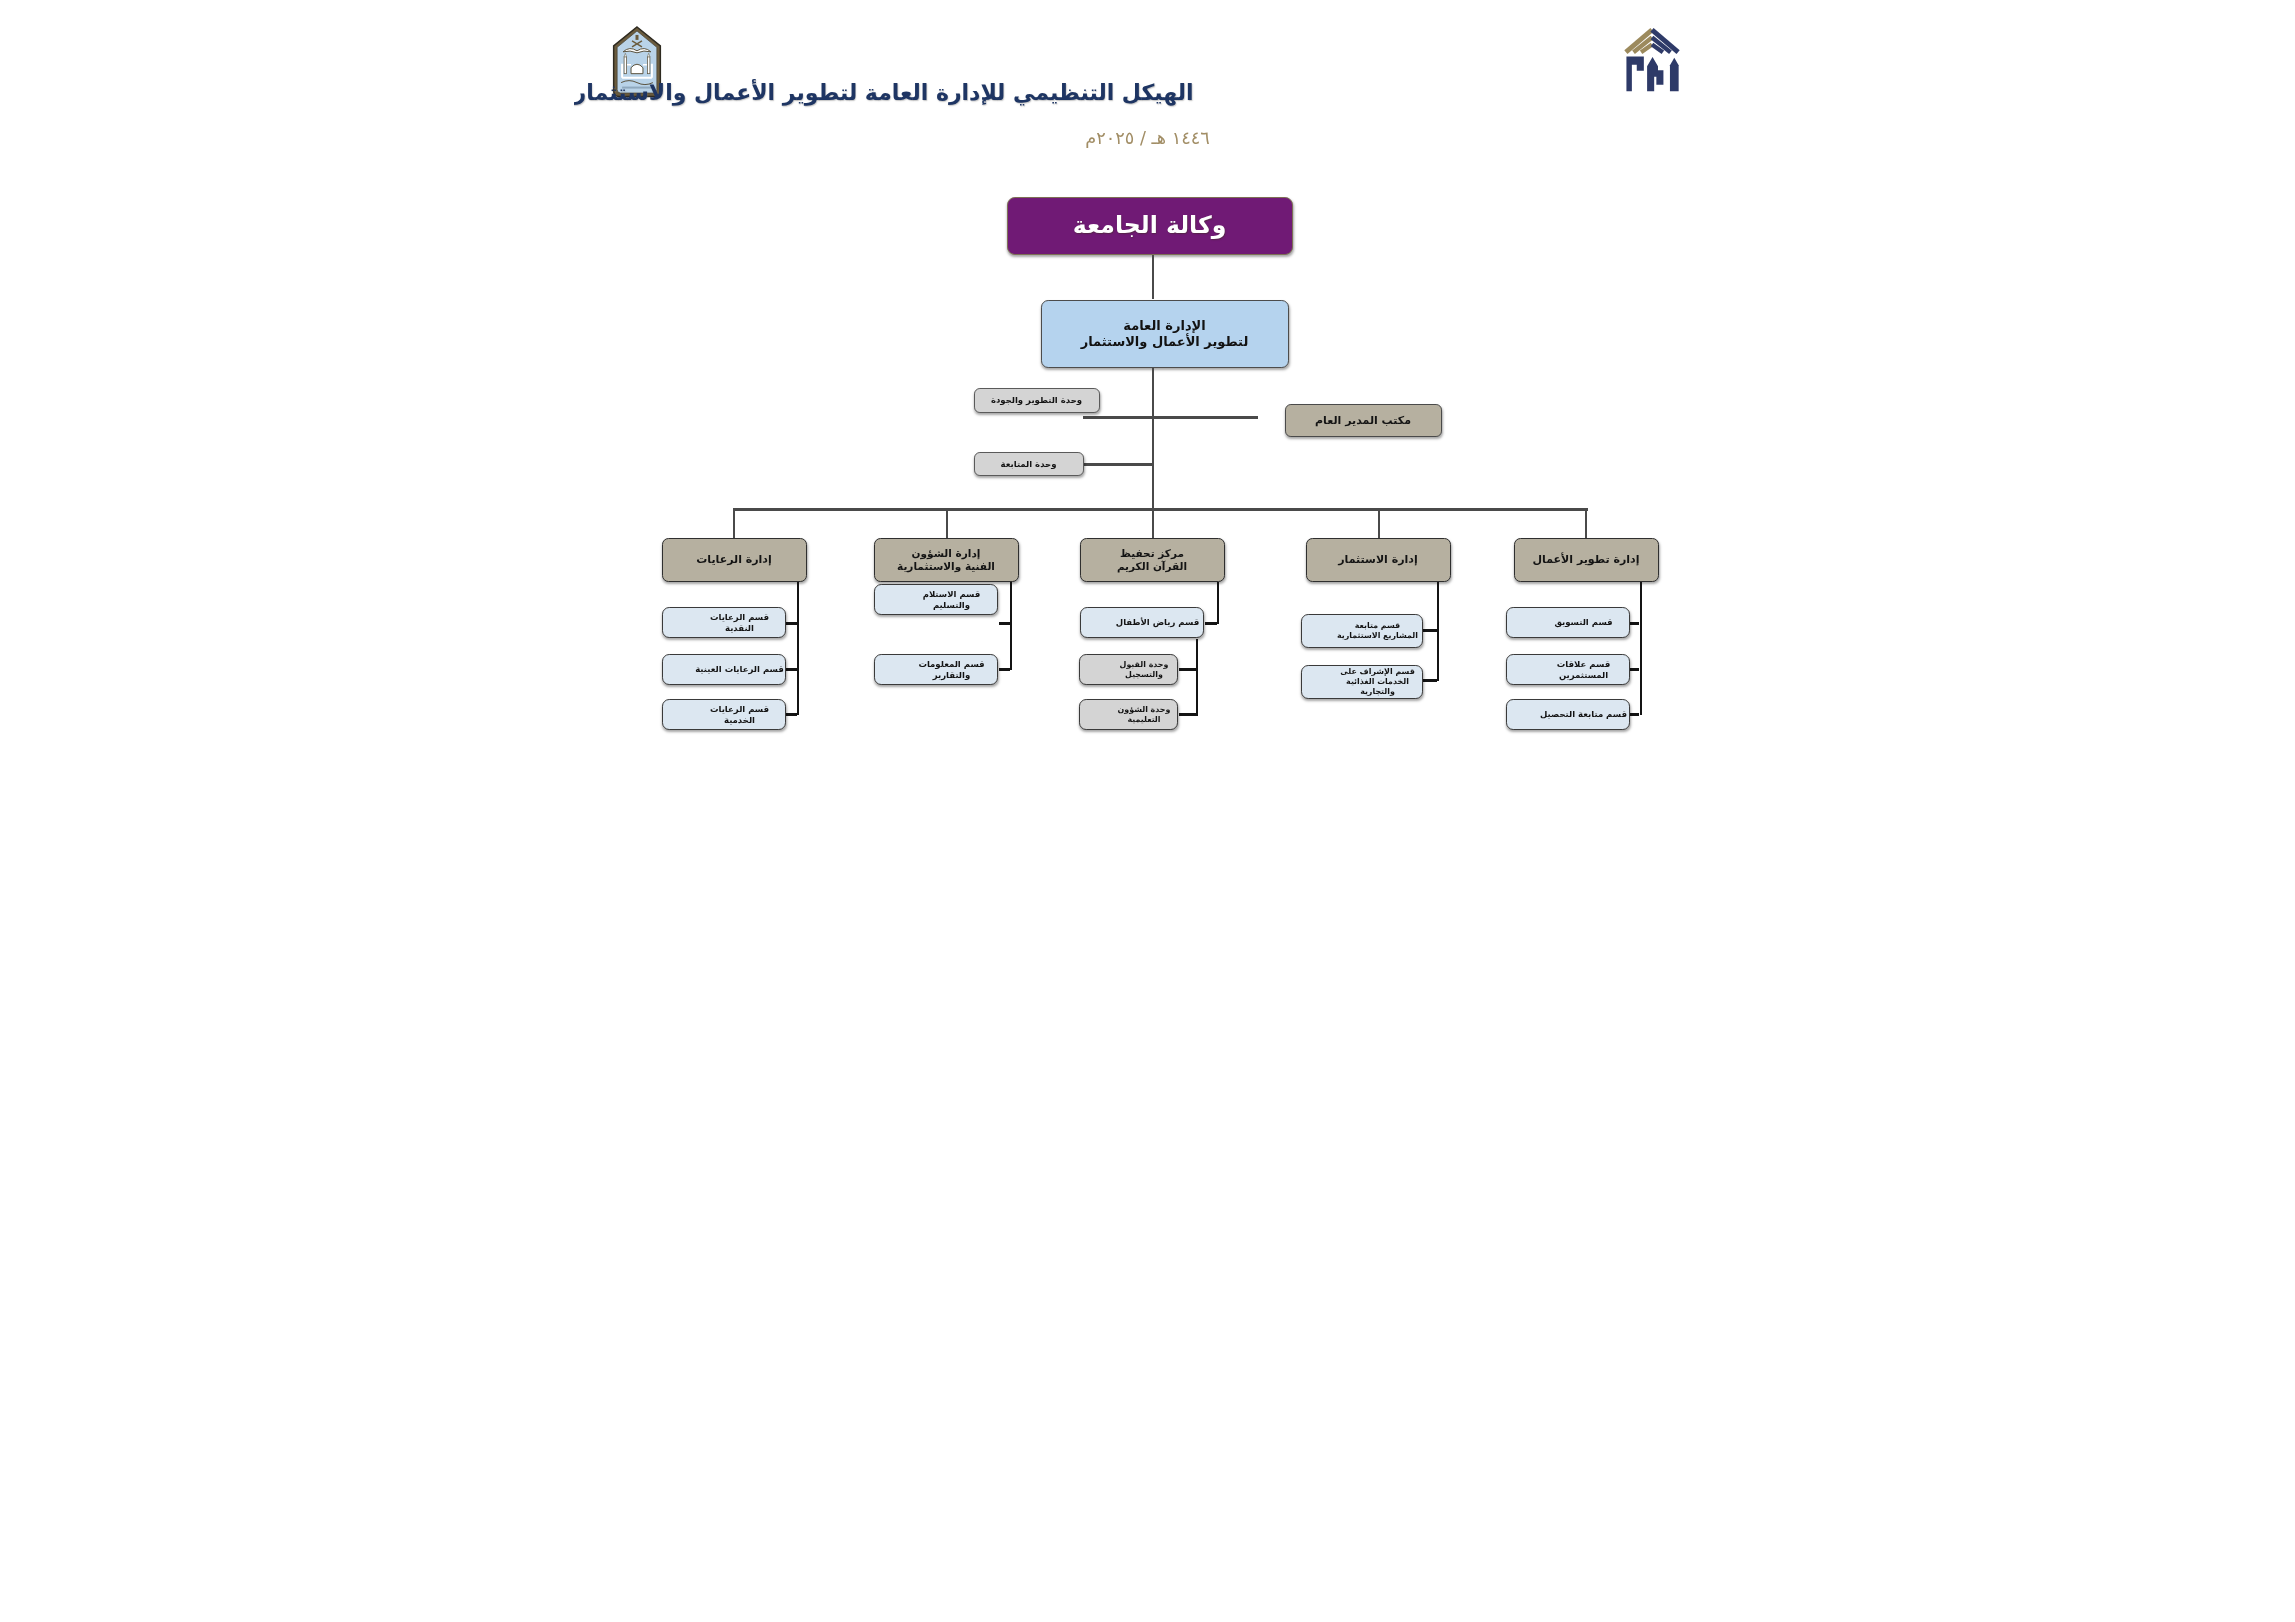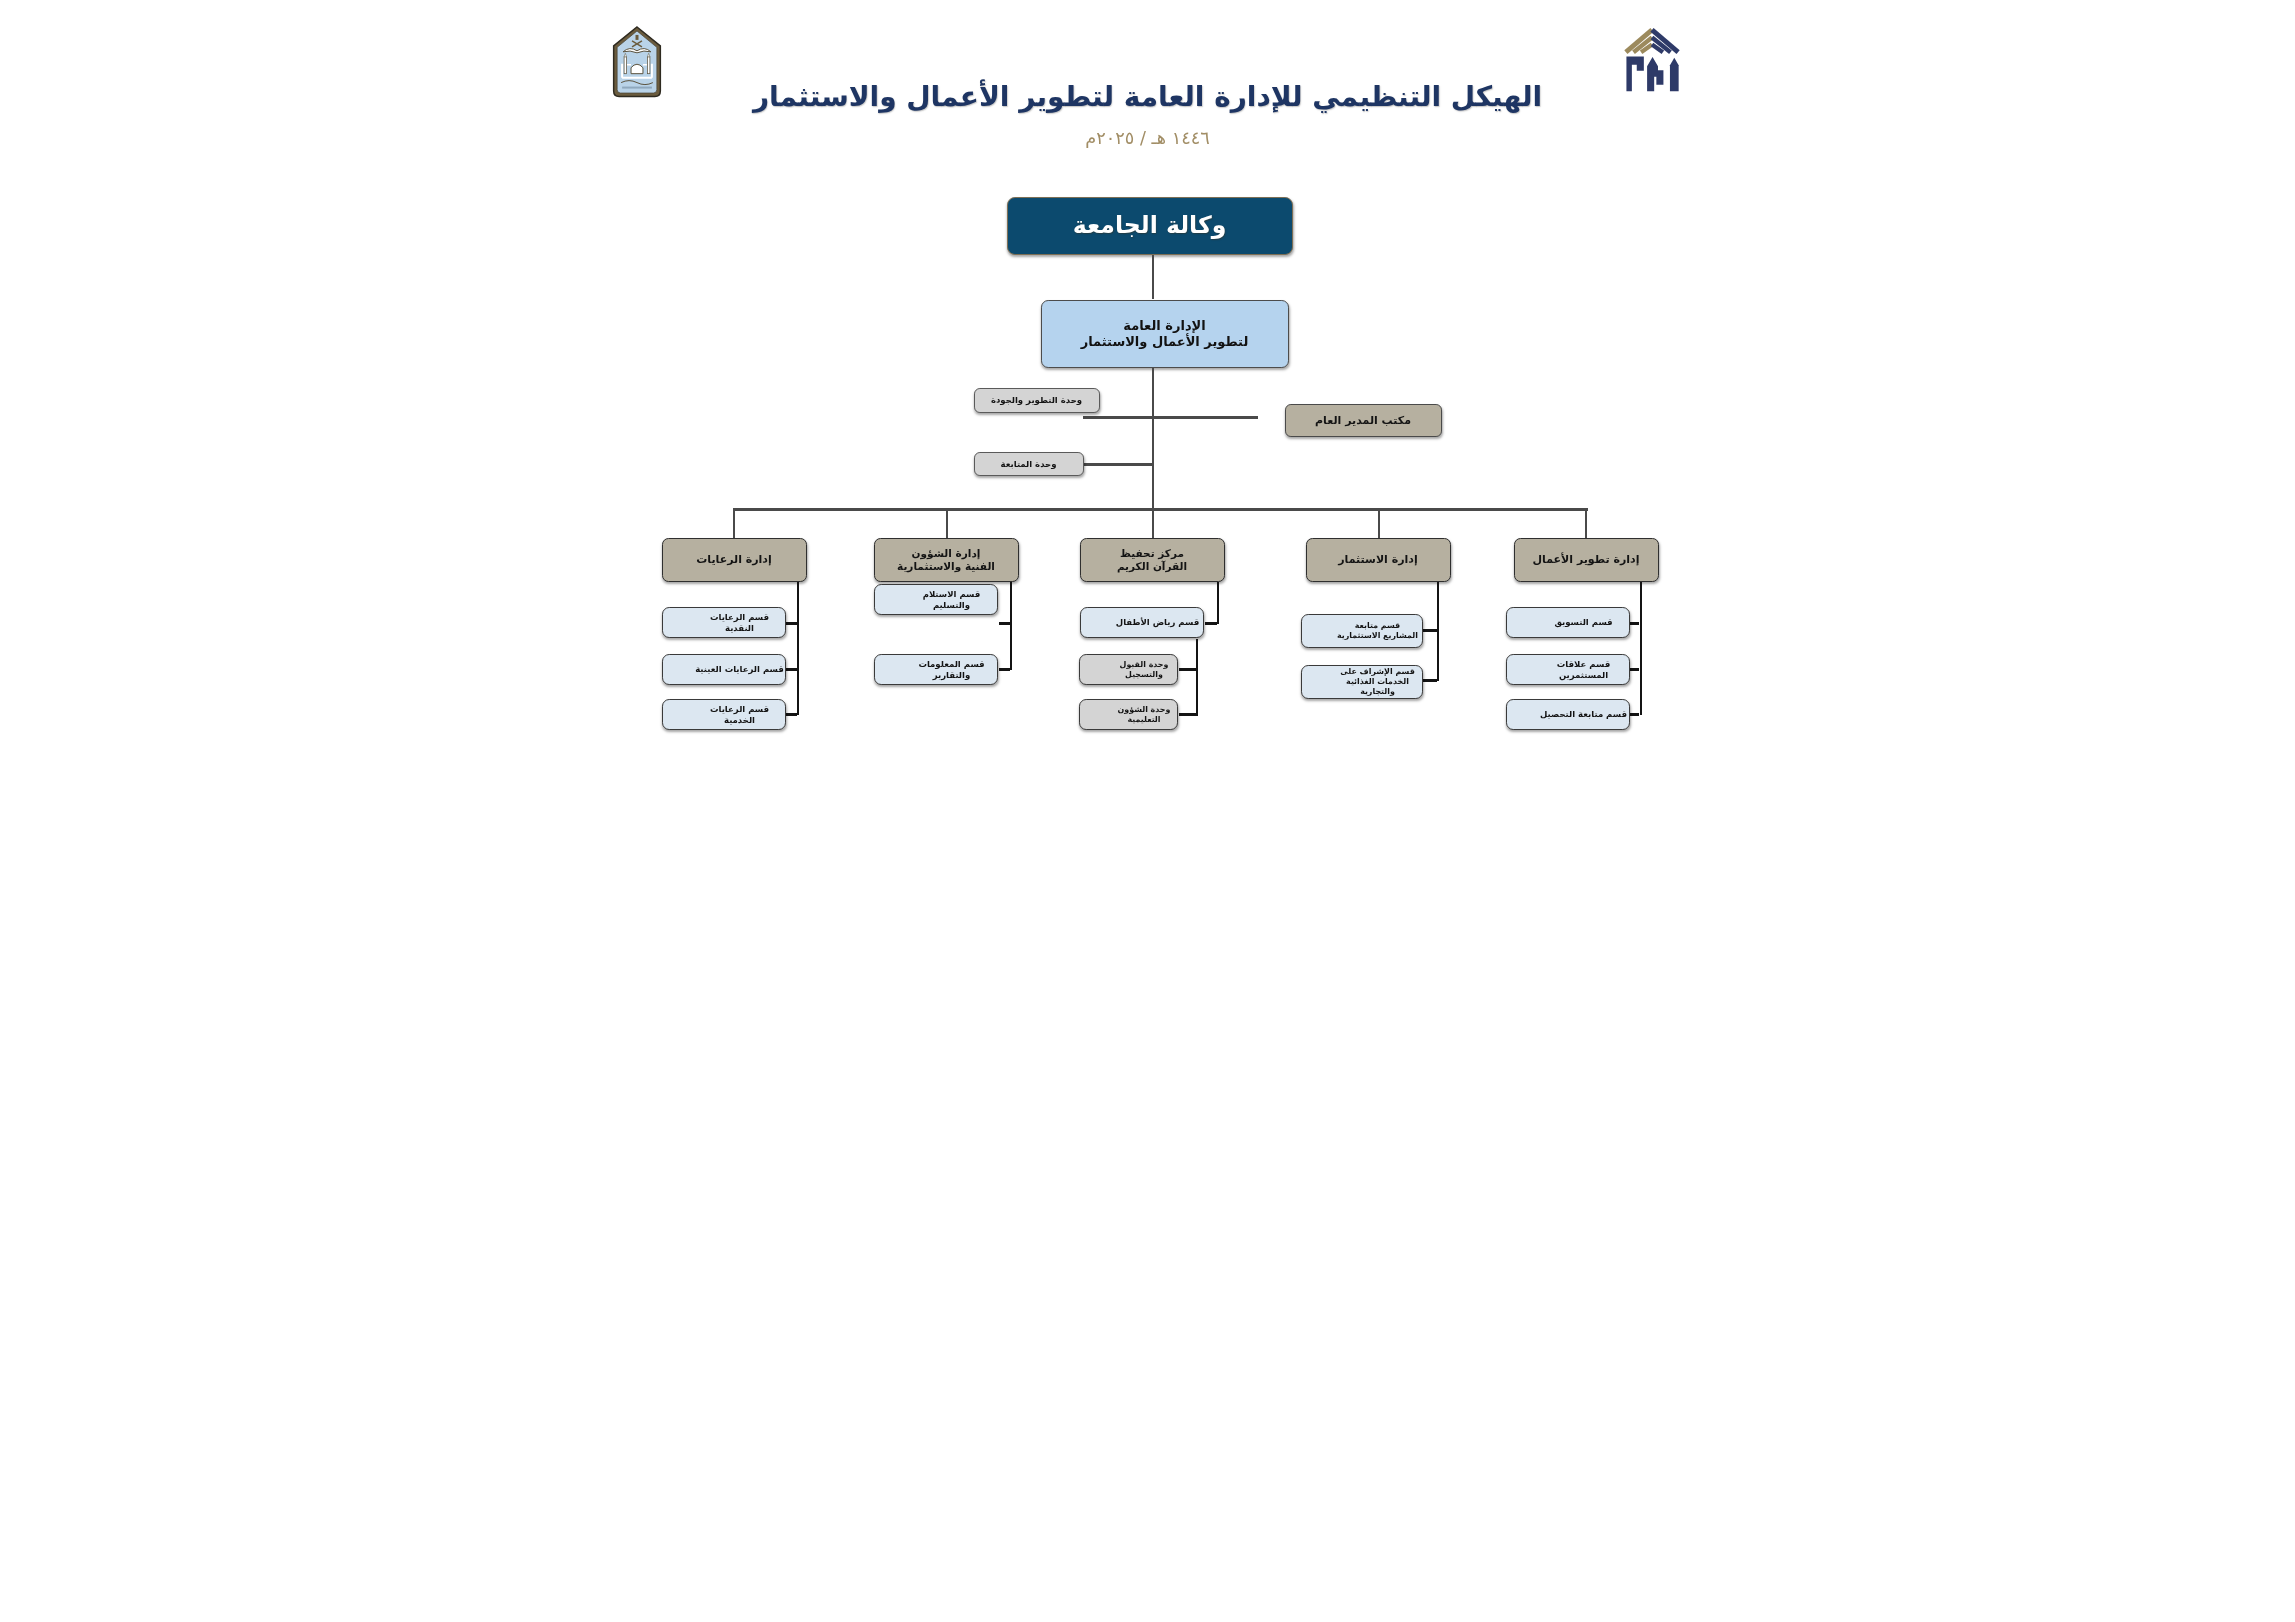--- a/index.html
+++ b/index.html
@@ -3,38 +3,38 @@
 <meta charset="utf-8">
 <style>
   html,body{margin:0;padding:0;background:#ffffff;}
   .canvas{
     position:relative;width:1148px;height:811px;margin:0 auto;background:#ffffff;
     font-family:"DejaVu Sans",sans-serif;overflow:hidden;
   }
   .abs{position:absolute;}
   
   .title{
-    left:0;top:80px;width:1148px;text-align:center;
-    font-size:28px;font-weight:bold;color:#1e3563;
+    left:0;top:80px;width:1148px;text-align:left;
+    font-size:22px;font-weight:bold;color:#1e3563;
     text-shadow:0.7px 1.3px 1.3px rgba(120,120,120,.45);
     direction:rtl;
   }
   .subtitle{
     left:0;top:128px;width:1148px;text-align:center;
     font-size:17.7px;font-weight:normal;color:#a28e66;direction:rtl;
   }
   
   .box{
     display:flex;flex-direction:column;align-items:center;justify-content:center;
     text-align:center;direction:rtl;box-sizing:border-box;
     box-shadow:0.7px 2px 2.6px rgba(0,0,0,.35);
   }
   .box span{white-space:pre-line;line-height:1.25;}
   .root-box{
-    left:433px;top:197px;width:286px;height:58px;background:#0c4a6e;
+    left:433px;top:197px;width:286px;height:58px;background:#701a75;
     border:0.7px solid #7d6f55;border-radius:7.9px;
     color:#ffffff;font-size:23.6px;font-weight:bold;
     text-shadow:0.7px 1.3px 1.3px rgba(60,50,30,.5);
   }
   .admin-box{
     left:467px;top:300px;width:248px;height:68px;background:#b5d3ee;
     border:1.3px solid #4c4c4c;border-radius:7.2px;
     color:#121212;font-size:13px;font-weight:bold;
   }
   .unit-box{

